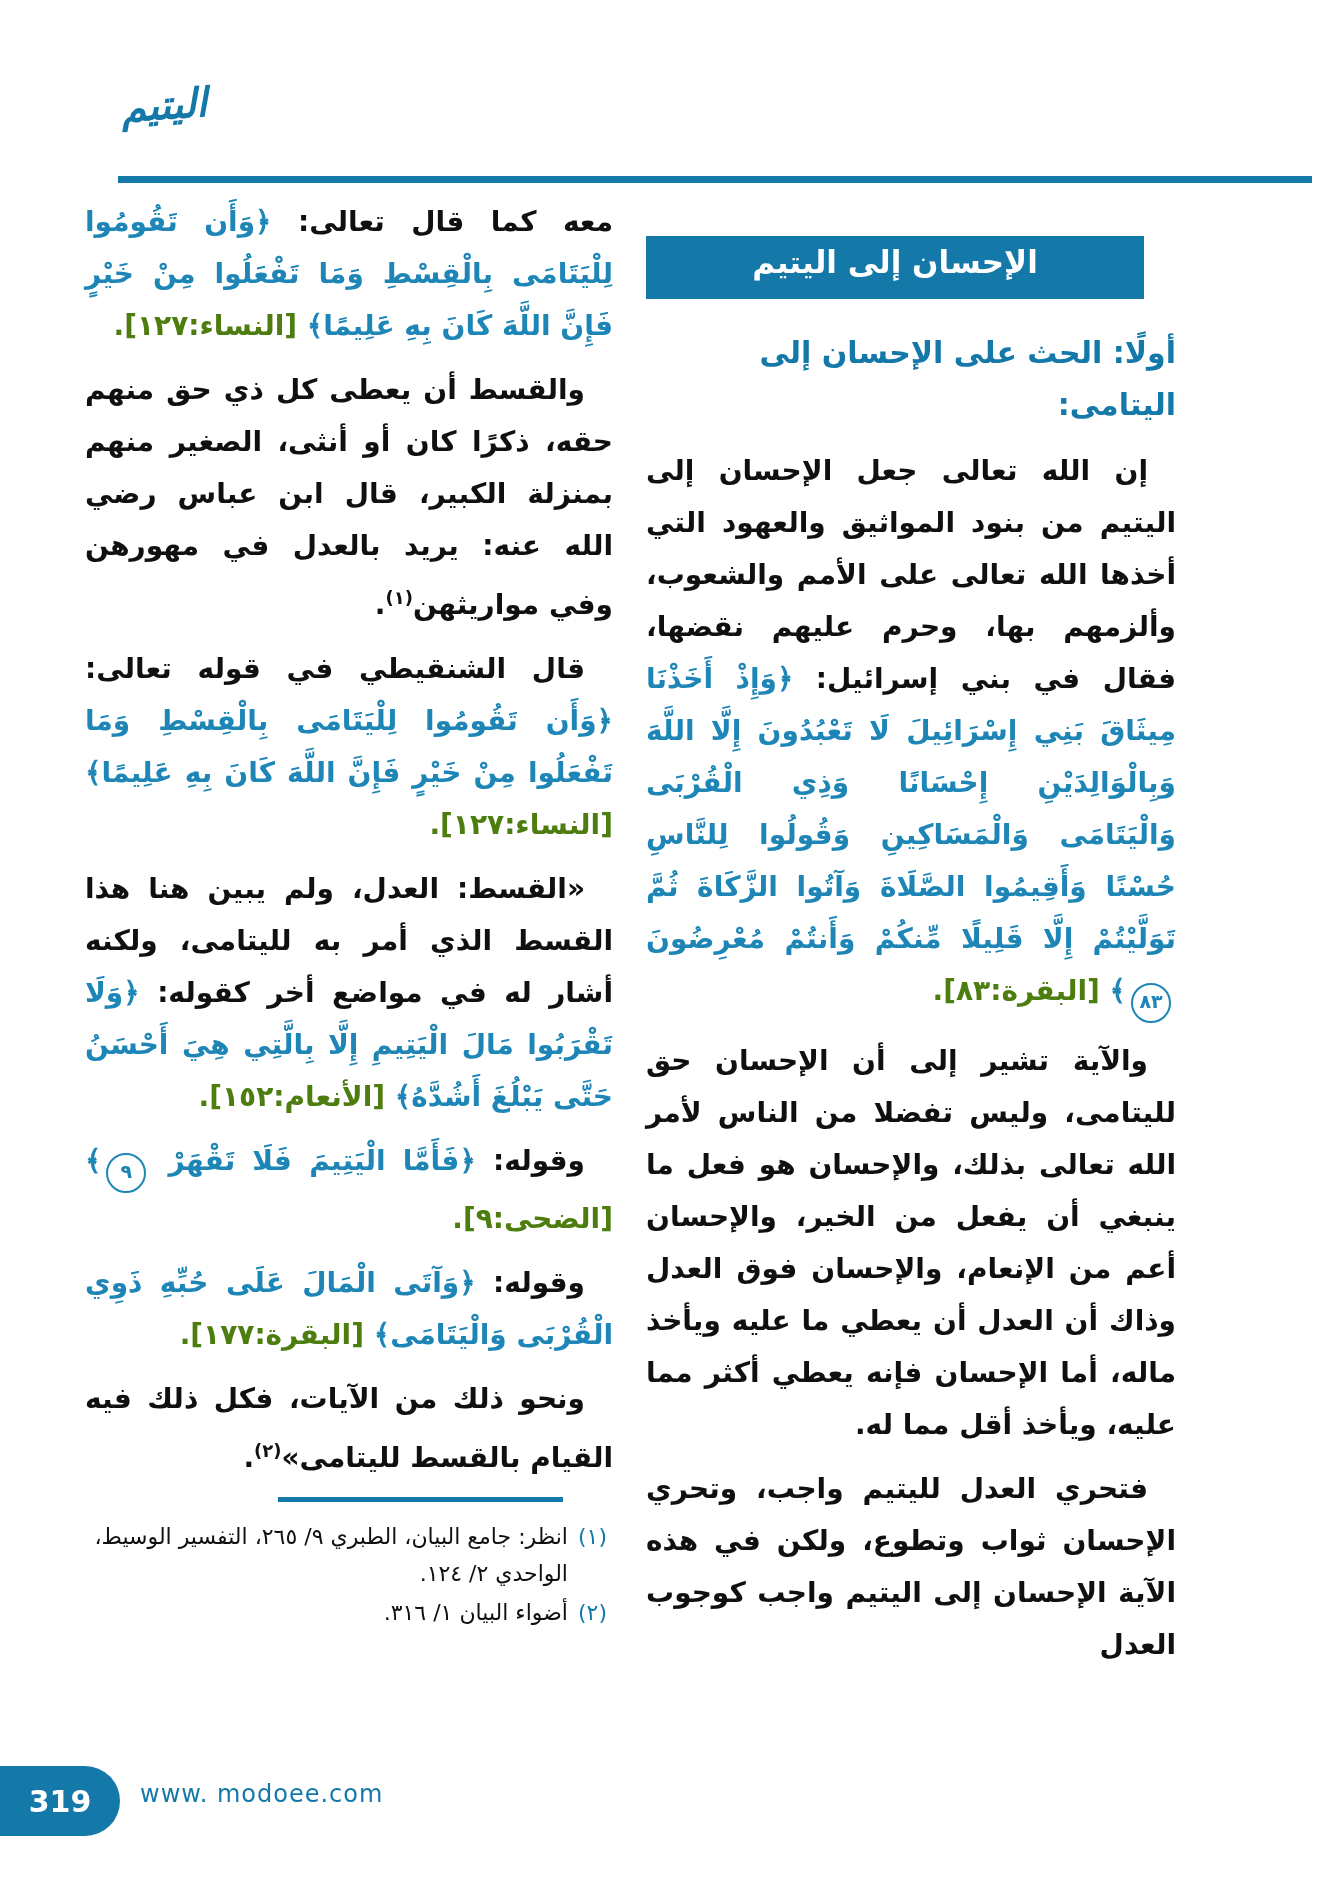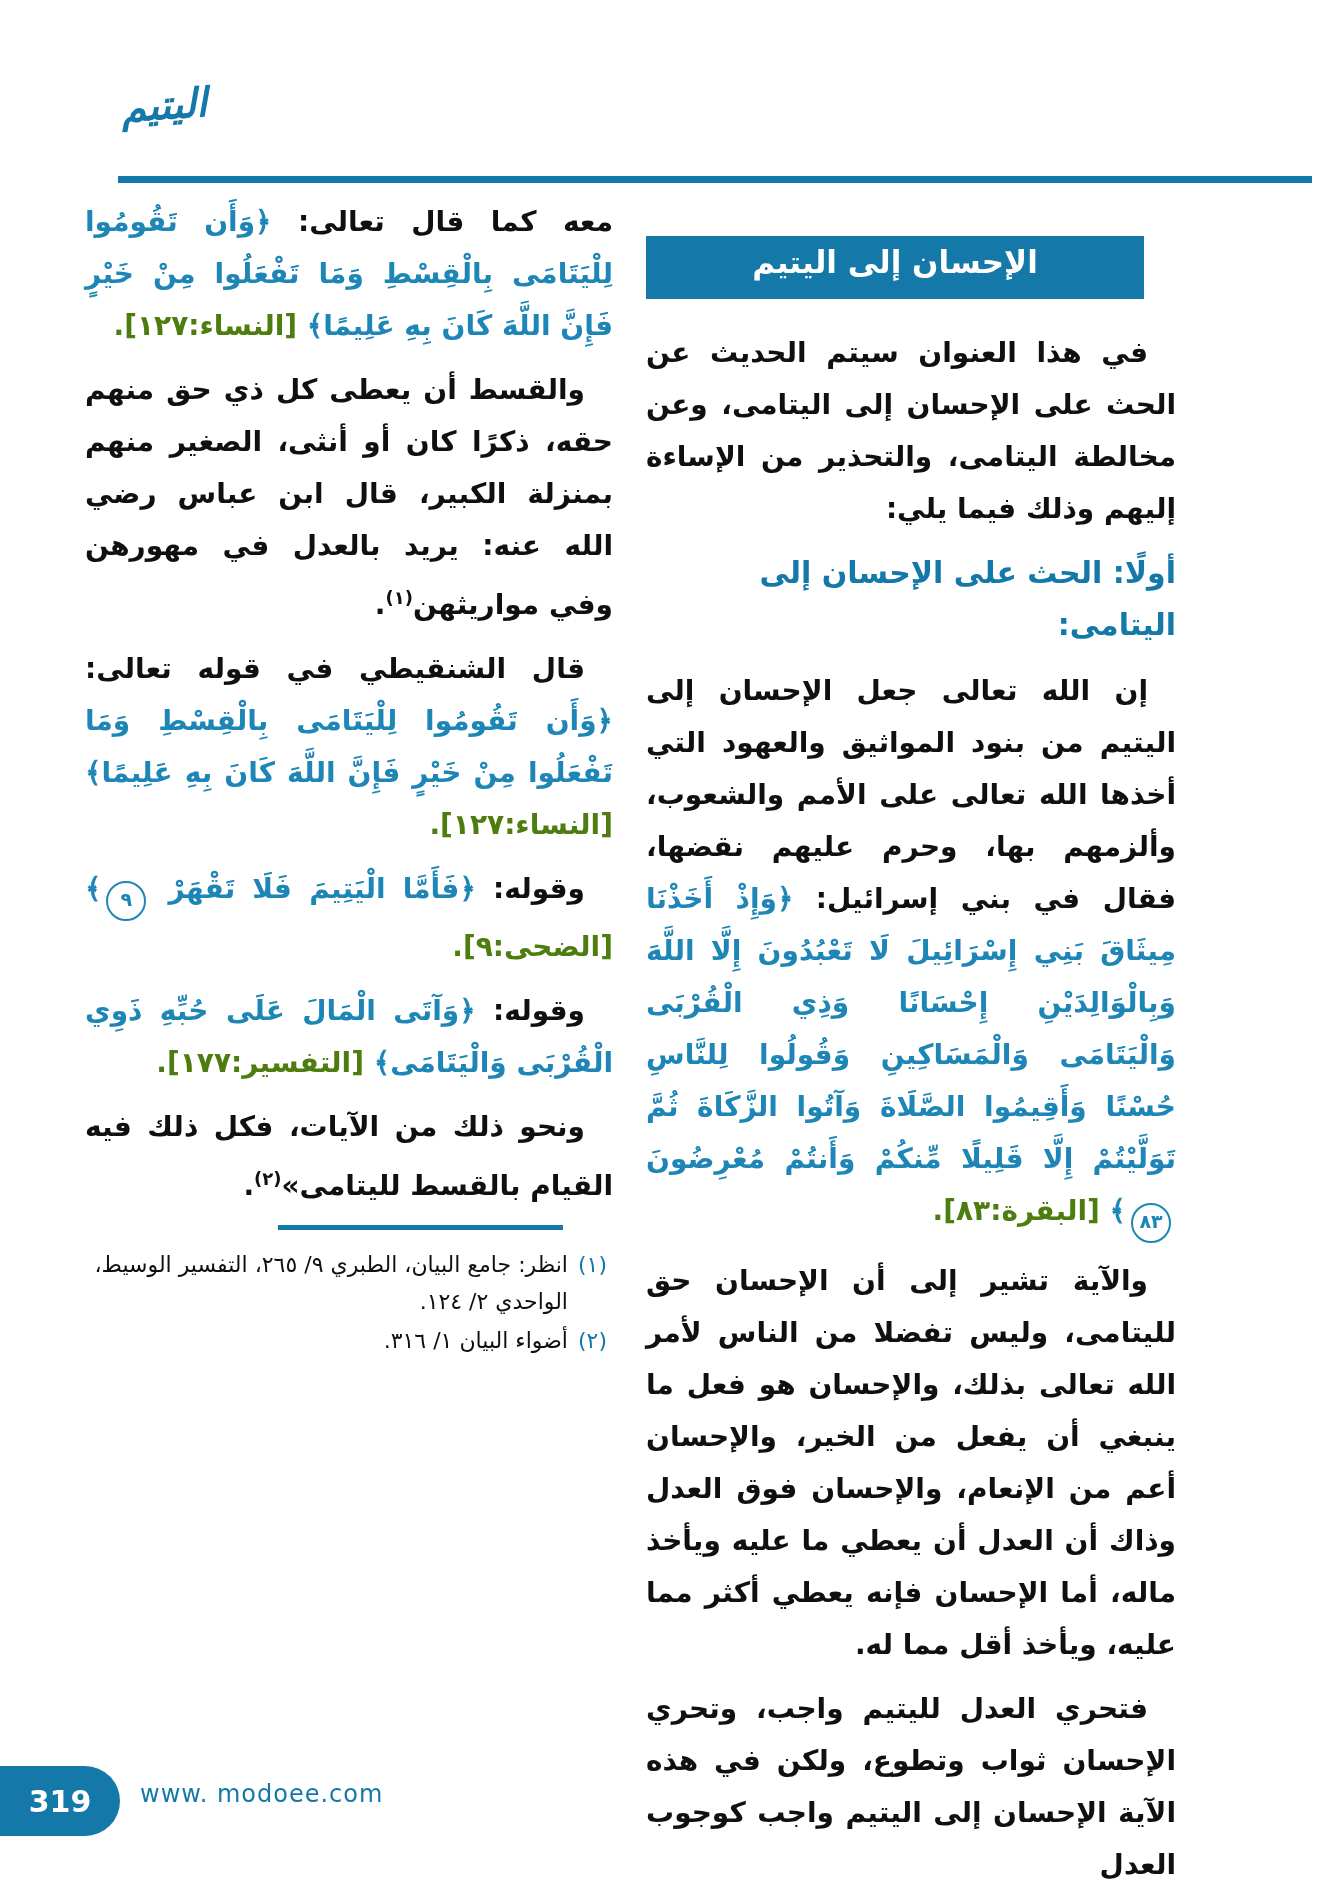--- a/index.html
+++ b/index.html
@@ -63,21 +63,20 @@
 <body>
 
 <div class="page">
 
   <div class="header-word">اليتيم</div>
   <div class="header-rule"></div>
 
   <div class="col col-right">
     <div class="title-box">الإحسان إلى اليتيم</div>
 
-    <p class="para indent">في هذا العنوان سيتم الحديث عن الحث على الإحسان إلى اليتامى، وعن مخالطة اليتامى، والتحذير من الإساءة إليهم وذلك فيما يلي:</p>
 
     <p class="subheading">أولًا: الحث على الإحسان إلى اليتامى:</p>
 
     <p class="para indent">
       <span>إن الله تعالى جعل الإحسان إلى اليتيم من بنود المواثيق والعهود التي أخذها الله تعالى على الأمم والشعوب، وألزمهم بها، وحرم عليهم نقضها، فقال في بني إسرائيل: </span><span class="verse">﴿وَإِذْ أَخَذْنَا مِيثَاقَ بَنِي إِسْرَائِيلَ لَا تَعْبُدُونَ إِلَّا اللَّهَ وَبِالْوَالِدَيْنِ إِحْسَانًا وَذِي الْقُرْبَى وَالْيَتَامَى وَالْمَسَاكِينِ وَقُولُوا لِلنَّاسِ حُسْنًا وَأَقِيمُوا الصَّلَاةَ وَآتُوا الزَّكَاةَ ثُمَّ تَوَلَّيْتُمْ إِلَّا قَلِيلًا مِّنكُمْ وَأَنتُمْ مُعْرِضُونَ </span><span class="ayah-circle">٨٣</span><span class="verse">﴾</span><span class="ref"> [البقرة:٨٣].</span>
     </p>
 
     <p class="para indent">والآية تشير إلى أن الإحسان حق لليتامى، وليس تفضلا من الناس لأمر الله تعالى بذلك، والإحسان هو فعل ما ينبغي أن يفعل من الخير، والإحسان أعم من الإنعام، والإحسان فوق العدل وذاك أن العدل أن يعطي ما عليه ويأخذ ماله، أما الإحسان فإنه يعطي أكثر مما عليه، ويأخذ أقل مما له.</p>
 
     <p class="para indent">فتحري العدل لليتيم واجب، وتحري الإحسان ثواب وتطوع، ولكن في هذه الآية الإحسان إلى اليتيم واجب كوجوب العدل</p>
@@ -89,28 +88,31 @@
     </p>
 
     <p class="para indent">
       <span>والقسط أن يعطى كل ذي حق منهم حقه، ذكرًا كان أو أنثى، الصغير منهم بمنزلة الكبير، قال ابن عباس رضي الله عنه: يريد بالعدل في مهورهن وفي مواريثهن</span><sup class="fn-marker">(١)</sup><span>.</span>
     </p>
 
     <p class="para indent">
       <span>قال الشنقيطي في قوله تعالى: </span><span class="verse">﴿وَأَن تَقُومُوا لِلْيَتَامَى بِالْقِسْطِ وَمَا تَفْعَلُوا مِنْ خَيْرٍ فَإِنَّ اللَّهَ كَانَ بِهِ عَلِيمًا﴾</span><span class="ref"> [النساء:١٢٧].</span>
     </p>
 
+    <p class="para indent">
+      <span>«القسط: العدل، ولم يبين هنا هذا القسط الذي أمر به لليتامى، ولكنه أشار له في مواضع أخر كقوله: </span><span class="verse">﴿وَلَا تَقْرَبُوا مَالَ الْيَتِيمِ إِلَّا بِالَّتِي هِيَ أَحْسَنُ حَتَّى يَبْلُغَ أَشُدَّهُ﴾</span><span class="ref"> [الأنعام:١٥٢].</span>
+    </p>
 
 
     <p class="para indent">
       <span>وقوله: </span><span class="verse">﴿فَأَمَّا الْيَتِيمَ فَلَا تَقْهَرْ </span><span class="ayah-circle">٩</span><span class="verse">﴾</span><span class="ref"> [الضحى:٩].</span>
     </p>
 
     <p class="para indent">
-      <span>وقوله: </span><span class="verse">﴿وَآتَى الْمَالَ عَلَى حُبِّهِ ذَوِي الْقُرْبَى وَالْيَتَامَى﴾</span><span class="ref"> [التفسير:١٧٧].</span>
+      <span>وقوله: </span><span class="verse">﴿وَآتَى الْمَالَ عَلَى حُبِّهِ ذَوِي الْقُرْبَى وَالْيَتَامَى﴾</span><span class="ref"> [البقرة:١٧٧].</span>
     </p>
 
     <p class="para indent">
       <span>ونحو ذلك من الآيات، فكل ذلك فيه القيام بالقسط لليتامى»</span><sup class="fn-marker">(٢)</sup><span>.</span>
     </p>
 
 
     <div class="fn-divider"></div>
 
     <div class="footnotes">

